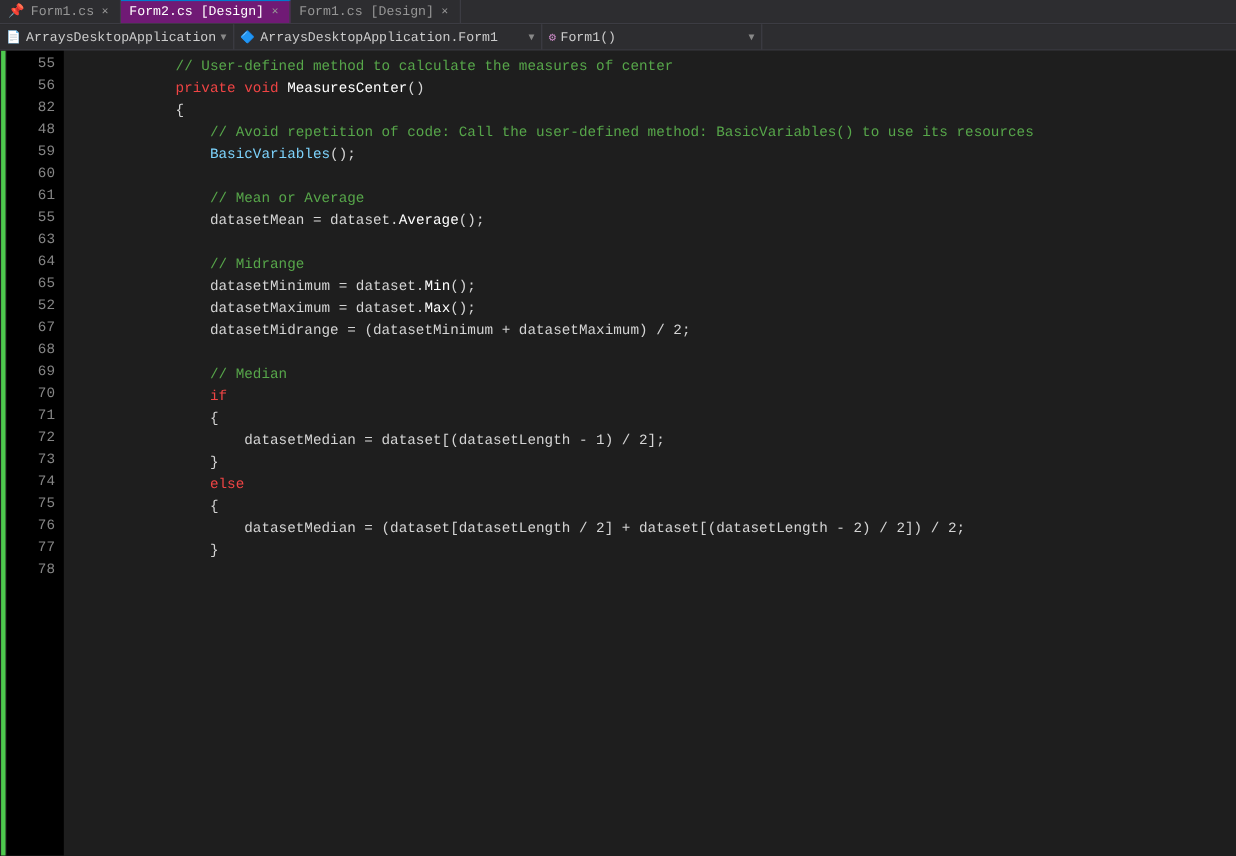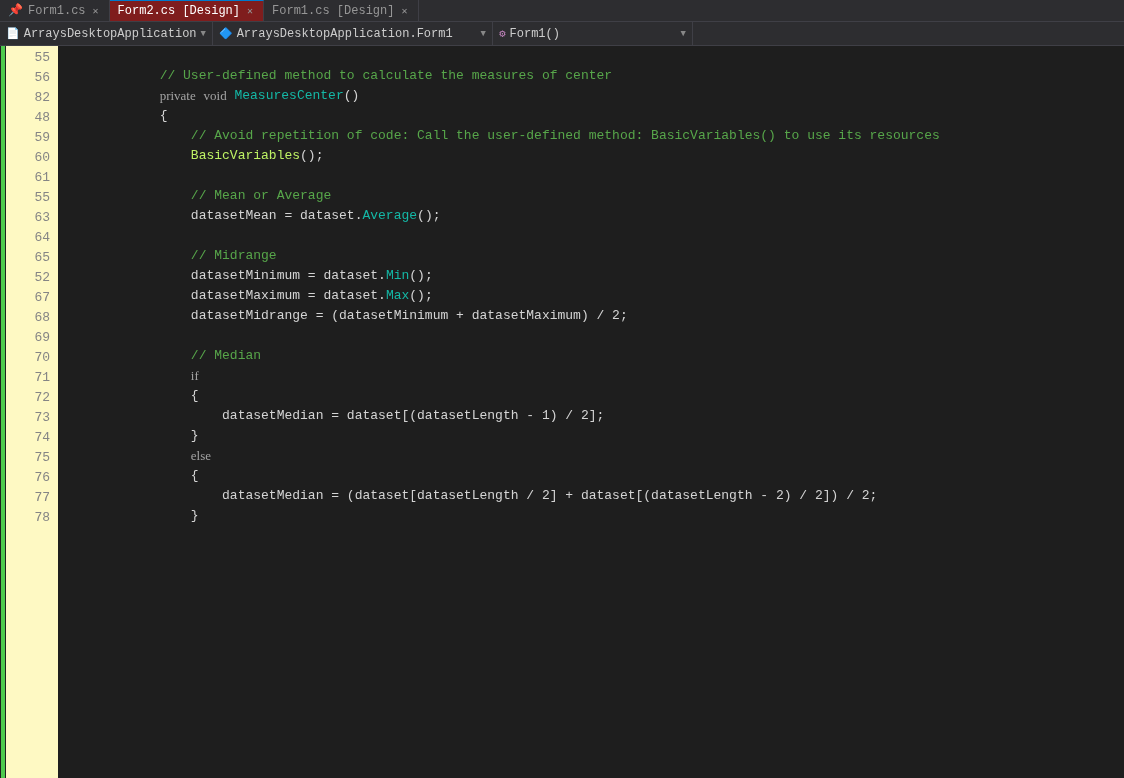--- a/index.html
+++ b/index.html
@@ -24,21 +24,21 @@
       align-items: center;
       padding: 0 8px;
       font-size: 12px;
       color: #969696;
       border-right: 1px solid #3f3f46;
       cursor: pointer;
       white-space: nowrap;
       gap: 5px;
     }
     .tab.active {
-      background: #7f1d1d;
+      background: #701a75;
       color: #ffffff;
       border-top: 1px solid #007acc;
     }
     .tab .tab-close {
       font-size: 10px;
       color: #969696;
       cursor: pointer;
       padding: 1px 2px;
     }
 
@@ -83,21 +83,21 @@
     .indicator-strip .green-line {
       width: 4px;
       background: #4ec94e;
       height: 100%;
       margin-left: 1px;
     }
 
     
     .gutter {
       width: 52px;
-      background: #fef9c3;
+      background: #000000;
       color: #858585;
       font-size: 13px;
       line-height: 1.54;
       text-align: right;
       padding-right: 8px;
       padding-top: 2px;
       flex-shrink: 0;
       user-select: none;
     }
     .gutter .line-num {
@@ -105,36 +105,36 @@
       display: flex;
       align-items: center;
       justify-content: flex-end;
       position: relative;
     }
 
     
     .code-area {
       flex: 1;
       overflow: hidden;
-      padding-top: 20px;
+      padding-top: 5px;
       padding-left: 8px;
     }
     .code-line {
       height: 20px;
       display: flex;
       align-items: center;
       white-space: pre;
       font-size: 13px;
       line-height: 20px;
     }
     
     .c-comment { color: #57a64a; }
-    .c-keyword { color: #a3a3a3; font-family: Liberation Serif, serif; }
-    .c-method { color: #14b8a6; }
-    .c-type { color: #bef264; }
+    .c-keyword { color: #ef4444; }
+    .c-method { color: #ffffff; }
+    .c-type { color: #7dd3fc; }
     .c-plain { color: #d4d4d4; }
   </style>
 </head>
 <body>
 
 <div class="tab-bar">
   <div class="tab">
     <span>📌</span>
     <span>Form1.cs</span>
     <span class="tab-close">✕</span>

